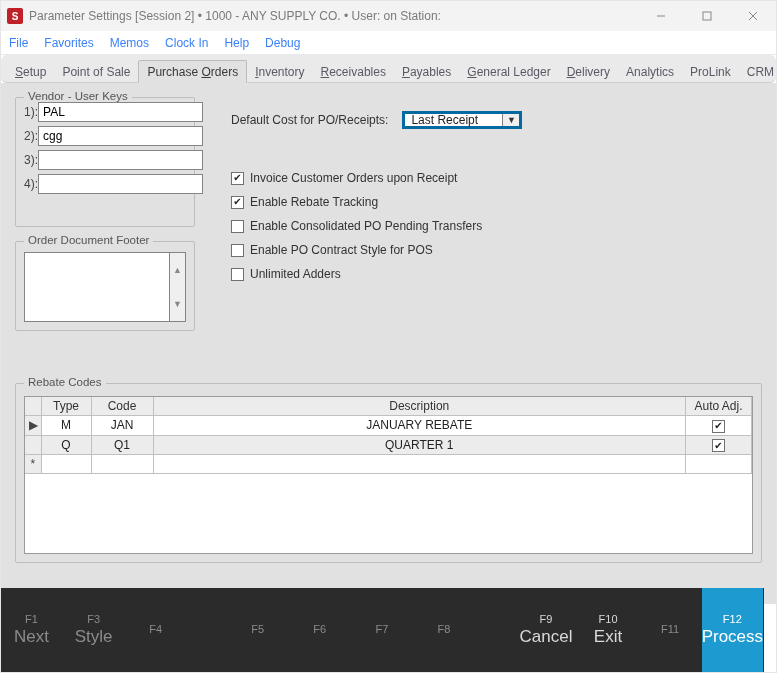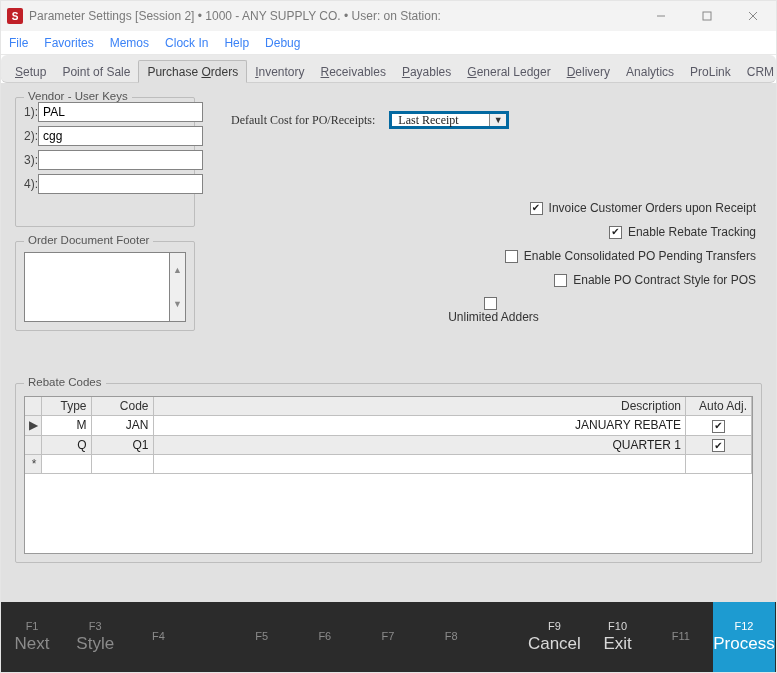--- a/index.html
+++ b/index.html
@@ -155,58 +155,57 @@
     font-size:12px;
     min-width:120px;
   }
   .select .caret {
     position:absolute; right:0; top:0; bottom:0; width:17px;
     border-left:1px solid #848484;
     background:#efefef;
     display:flex; align-items:center; justify-content:center;
     color:#333; font-size:9px;
   }
-  .checkbox-row { display:flex; align-items:center; margin-bottom: 10px; justify-content: flex-end; }
+  .checkbox-row { display:flex; align-items:center; margin-bottom: 10px; }
   .cb {
     width:13px; height:13px; border:1px solid #707070; background:#fff;
     margin-right:6px; display:flex; align-items:center; justify-content:center;
     font-size:10px; color:#222;
   }
   .cb.checked::after { content:"✔"; font-size:10px; line-height:1; }
   
   #grp-rebate { left:14px; top:300px; right:14px; height:180px; }
   .grid {
     position:absolute; left:8px; top:12px; right:8px; bottom:8px;
     background:#fff; border:1px solid #9a9a9a;
   }
   table.rebate {
     width:100%; border-collapse:collapse; table-layout:fixed;
     font-size:12px;
   }
   table.rebate th, table.rebate td {
     border-right:1px solid #c0c0c0; border-bottom:1px solid #c0c0c0;
-    padding: 2px 4px; text-align:right; height:17px;
+    padding: 2px 4px; text-align:center; height:17px;
     overflow:hidden; white-space:nowrap;
   }
   table.rebate th {
     background:#ececec; font-weight:normal; color:#333;
   }
   col.sel { width:16px; }
   col.type { width:50px; }
   col.code { width:62px; }
   col.desc { width:auto; }
   col.auto { width:66px; }
   .rowhdr { background:#ececec; text-align:center; color:#444; }
   .cell-check { text-align:center !important; }
   
   .fnbar {
-    position:absolute; left:0; right:0; bottom:0;
-    height:70px; background:#2b2b2b;
+    position:absolute; left:0; right:12px; bottom:0;
+    height:84px; background:#2b2b2b;
     display:flex;
-    justify-content:center;
   }
   .fn {
     flex:1;
     display:flex; flex-direction:column; align-items:center; justify-content:center;
     color:#8b8b8b; font-size:11px;
     border-right:1px solid #2b2b2b;
     gap:2px;
   }
   .fn .key { font-size:11px; }
   .fn .lbl2 { font-size:17px; }
@@ -301,21 +300,21 @@
     <div class="footer-area">
       <textarea class="footer-text" style=""></textarea>
       <div class="footer-arrows">
         <div class="arr">▲</div>
         <div class="arr">▼</div>
       </div>
     </div>
   </div>
 
   <div class="right-controls">
-    <div class="row" style="margin-bottom:72px;font-family:Liberation Serif, serif;">
+    <div class="row" style="margin-bottom:42px;">
       <span class="lbl" style="margin-right:14px;">Default Cost for PO/Receipts:</span>
       <div class="select">
         <span>Last Receipt</span>
         <span class="caret">▼</span>
       </div>
     </div>
 
     <div class="checkbox-row">
       <span class="cb checked"></span>
       <span class="lbl">Invoice Customer Orders upon Receipt</span>
@@ -325,21 +324,21 @@
       <span class="lbl">Enable Rebate Tracking</span>
     </div>
     <div class="checkbox-row">
       <span class="cb"></span>
       <span class="lbl">Enable Consolidated PO Pending Transfers</span>
     </div>
     <div class="checkbox-row">
       <span class="cb"></span>
       <span class="lbl">Enable PO Contract Style for POS</span>
     </div>
-    <div class="checkbox-row" style="margin-top:0;flex-direction:column;">
+    <div class="checkbox-row" style="margin-top:0;">
       <span class="cb"></span>
       <span class="lbl">Unlimited Adders</span>
     </div>
   </div>
 
   <div id="grp-rebate" class="group">
     <div class="legend">Rebate Codes</div>
     <div class="grid">
       <table class="rebate">
         <colgroup>

